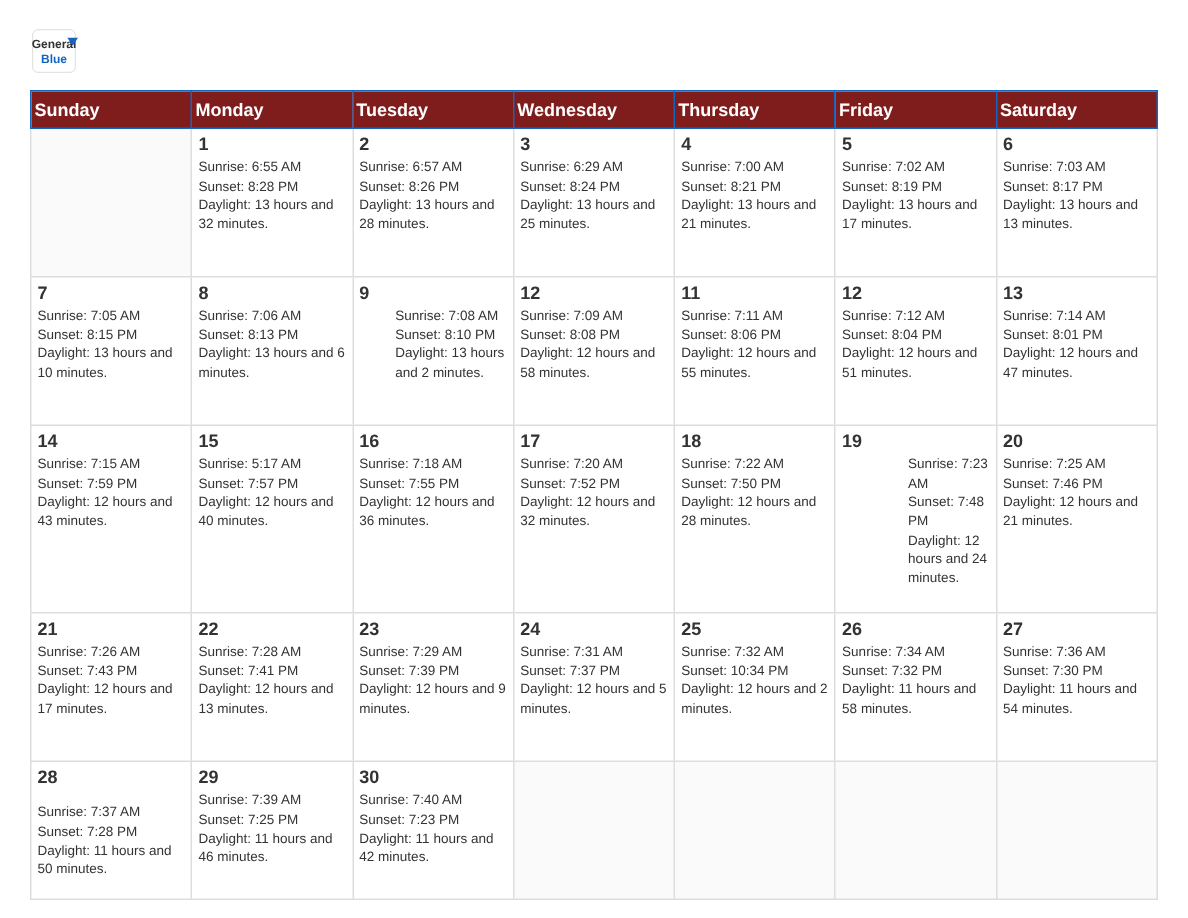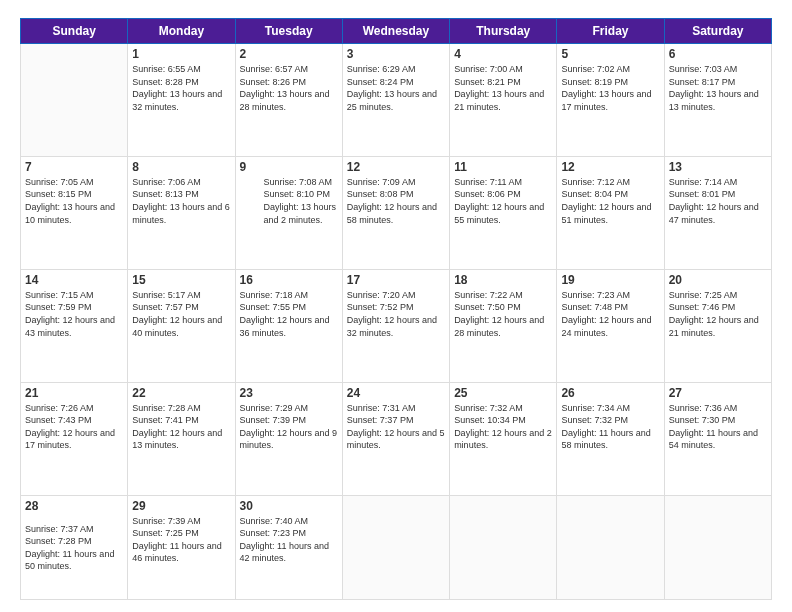--- a/index.html
+++ b/index.html
@@ -46,23 +46,23 @@
       color: #555;
     }
     .calendar {
       flex: 1;
       border: 1px solid #ccc;
       border-collapse: collapse;
       width: 100%;
       table-layout: fixed;
     }
     .calendar th {
-      background-color: #4c1d95;
+      background-color: #7f1d1d;
       color: #fff;
-      text-align: center;
+      text-align: left;
       font-size: 12px;
       font-weight: bold;
       padding: 5px 2px;
       border: 1px solid #1565c0;
     }
     .calendar td {
       vertical-align: top;
       border: 1px solid #ddd;
       padding: 3px 4px;
       font-size: 9.5px;
@@ -85,20 +85,34 @@
       background: #fafafa;
     }
     .last-row td {
       height: 70px;
     }
   </style>
 </head>
 <body>
 
 <div class="page">
+  <div class="header">
+    <div class="logo">
+      <svg class="logo-icon" viewBox="0 0 36 36">
+        <rect x="2" y="2" width="32" height="32" rx="4" fill="white" stroke="#ccc" stroke-width="0.5"></rect>
+        <text x="18" y="16" text-anchor="middle" font-size="9" font-weight="bold" fill="#333" font-family="Arial">General</text>
+        <text x="18" y="27" text-anchor="middle" font-size="9" font-weight="bold" fill="#1565c0" font-family="Arial">Blue</text>
+        <polygon points="28,8 36,8 32,14" fill="#1565c0"></polygon>
+      </svg>
+    </div>
+    <div class="title-block">
+      <div class="month-title"></div>
+      <div class="subtitle"></div>
+    </div>
+  </div>
 
   <table class="calendar">
     <thead>
       <tr>
       <th>Sunday</th>
           <th>Monday</th>
           <th>Tuesday</th>
           <th>Wednesday</th>
           <th>Thursday</th>
           <th>Friday</th>
@@ -215,21 +229,21 @@
 Daylight: 12 hours and 32 minutes.</div>
           </td>
           <td>
             <span class="day-number">18</span>
             <div class="cell-info" style="white-space: pre-line;">Sunrise: 7:22 AM
 Sunset: 7:50 PM
 Daylight: 12 hours and 28 minutes.</div>
           </td>
           <td>
             <span class="day-number">19</span>
-            <div class="cell-info" style="white-space: pre-line;">Sunrise: 7:23 AM
+            <div class="cell-info" style="white-space: pre-line; margin-left: 44px;">Sunrise: 7:23 AM
 Sunset: 7:48 PM
 Daylight: 12 hours and 24 minutes.</div>
           </td>
           <td>
             <span class="day-number">20</span>
             <div class="cell-info" style="white-space: pre-line;">Sunrise: 7:25 AM
 Sunset: 7:46 PM
 Daylight: 12 hours and 21 minutes.</div>
           </td>
         </tr>

